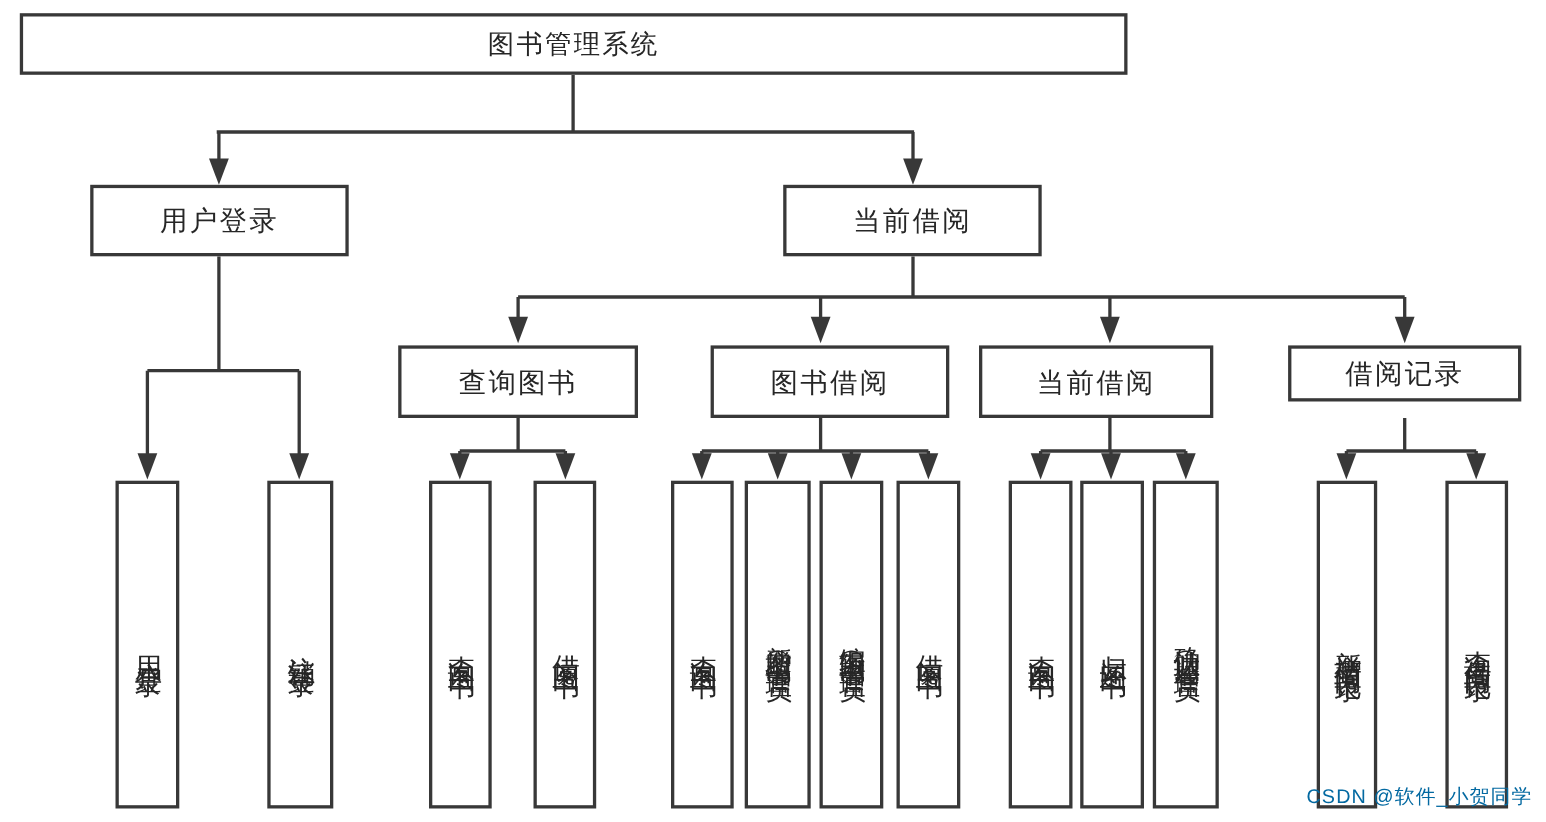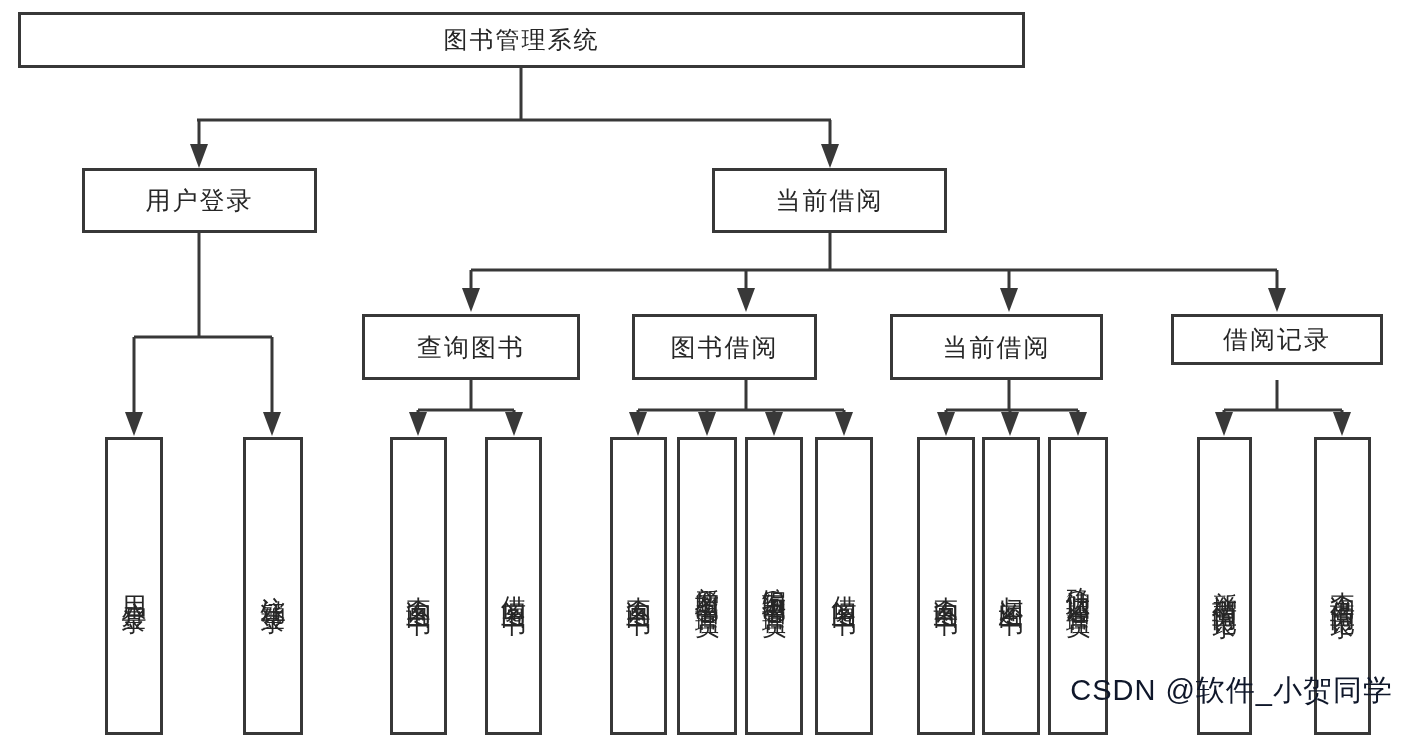--- a/index.html
+++ b/index.html
@@ -32,25 +32,25 @@
     text-orientation:mixed;
     font-size:25px;
     line-height:1;
     letter-spacing:5px;
     color:#262626;
     white-space:nowrap;
   }
   .vlabel.long{letter-spacing:4px;font-size:24px;}
   .watermark{
     position:absolute;
-    right:12px;top:671px;
+    right:12px;top:712px;
     z-index:3;
-    font-size:29px;
+    font-size:18px;
     letter-spacing:1px;
-    color:#0f172a;
+    color:#0369a1;
     white-space:nowrap;
   }
 </style>
 </head>
 <body>
 
 <div class="canvas">
 
   <svg class="wires" width="1405" height="747" viewBox="0 0 1405 747">
     <g stroke="#383838" stroke-width="3" fill="none">
@@ -103,21 +103,21 @@
   <div class="box" style="left:82px;top:168px;width:235px;height:65px">
     <span class="hlabel">用户登录</span>
   </div>
   <div class="box" style="left:712px;top:168px;width:235px;height:65px">
     <span class="hlabel">当前借阅</span>
   </div>
 
   <div class="box" style="left:362px;top:314px;width:218px;height:66px">
     <span class="hlabel">查询图书</span>
   </div>
-  <div class="box" style="left:632px;top:314px;width:185px;height:66px">
+  <div class="box" style="left:646px;top:314px;width:217px;height:66px">
     <span class="hlabel">图书借阅</span>
   </div>
   <div class="box" style="left:890px;top:314px;width:213px;height:66px">
     <span class="hlabel">当前借阅</span>
   </div>
   <div class="box" style="left:1171px;top:314px;width:212px;height:51px">
     <span class="hlabel">借阅记录</span>
   </div>
 
   <div class="box" style="left:105px;top:437px;width:58px;height:298px">

